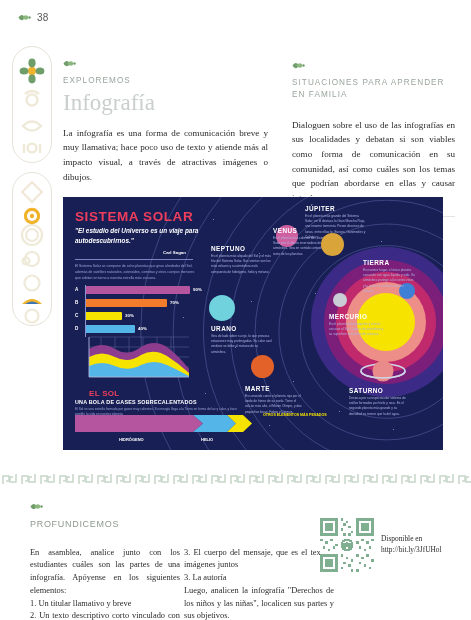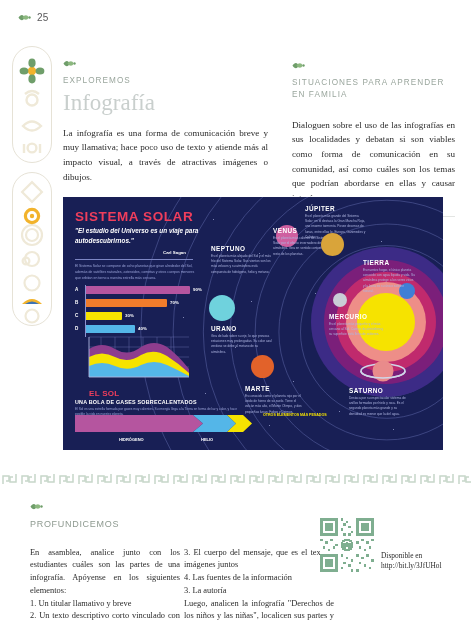--- a/index.html
+++ b/index.html
@@ -95,36 +95,36 @@
 
   
   .greca{position:absolute;left:0;top:472px;width:471px;height:14px;opacity:.5;}
 
   
   .prof{position:absolute;left:30px;top:500px;width:410px;}
   .prof-cols{display:flex;gap:4px;margin-top:15px;}
   .col{width:150px;}
   .col p{margin:0;font-size:8.4px;line-height:1.52;text-align:justify;color:#2b2b2b;}
   .col p.ind{text-indent:0;}
-  .qr-block{position:absolute;left:320px;top:518px;display:flex;align-items:flex-end;gap:7px;}
+  .qr-block{position:absolute;left:320px;top:518px;display:flex;align-items:center;gap:7px;}
   .qr{width:54px;height:54px;}
   .qr-cap{font-size:7.4px;line-height:1.45;color:#2b2b2b;width:68px;}
 </style>
 </head>
 <body>
 
 <div class="page">
 
   <div class="pagenum-row">
     <svg class="leaf-ico" viewBox="0 0 26 20">
       <path d="M1 10 C5 3, 11 3, 13 10 C11 17, 5 17, 1 10 Z" fill="#6f9e6a"></path>
       <path d="M9 10 C13 4, 19 4, 21 10 C19 16, 13 16, 9 10 Z" fill="#8cb87f"></path>
       <circle cx="23" cy="10" r="2.4" fill="#6f9e6a"></circle>
     </svg>
-    <span class="pagenum">25</span>
+    <span class="pagenum">38</span>
   </div>
 
   <div class="pill pill1">
     <svg width="38" height="115" viewBox="0 0 38 115">
       <g fill="#f2b32c">
         <circle cx="19" cy="24" r="4.2"></circle>
       </g>
       <g fill="#6f9e6a">
         <ellipse cx="19" cy="16" rx="3.6" ry="4.4"></ellipse>
         <ellipse cx="19" cy="32" rx="3.6" ry="4.4"></ellipse>
@@ -366,21 +366,20 @@
       <span class="kicker-txt" style="font-size:9px;color:#8e9a90;letter-spacing:.7px">PROFUNDICEMOS</span>
     </div>
     <div class="prof-cols">
       <div class="col">
         <p>En asamblea, analice junto con los estudiantes cuáles son las partes de una infografía. Apóyense en los siguientes elementos:</p>
         <p class="ind">1. Un titular llamativo y breve</p>
         <p class="ind">2. Un texto descriptivo corto vinculado con las imágenes</p>
       </div>
       <div class="col">
         <p class="ind">3. El cuerpo del mensaje, que es el texto e imágenes juntos</p>
-        <p class="ind">4. Las fuentes de la información</p>
         <p class="ind">3. La autoría</p>
         <p>Luego, analicen la infografía "Derechos de los niños y las niñas", localicen sus partes y sus objetivos.</p>
       </div>
     </div>
   </div>
 
   <div class="qr-block">
     <svg class="qr" viewBox="0 0 21 21" shape-rendering="crispEdges">
       <rect width="21" height="21" fill="#ffffff"></rect>
       <g fill="#7fae90">

